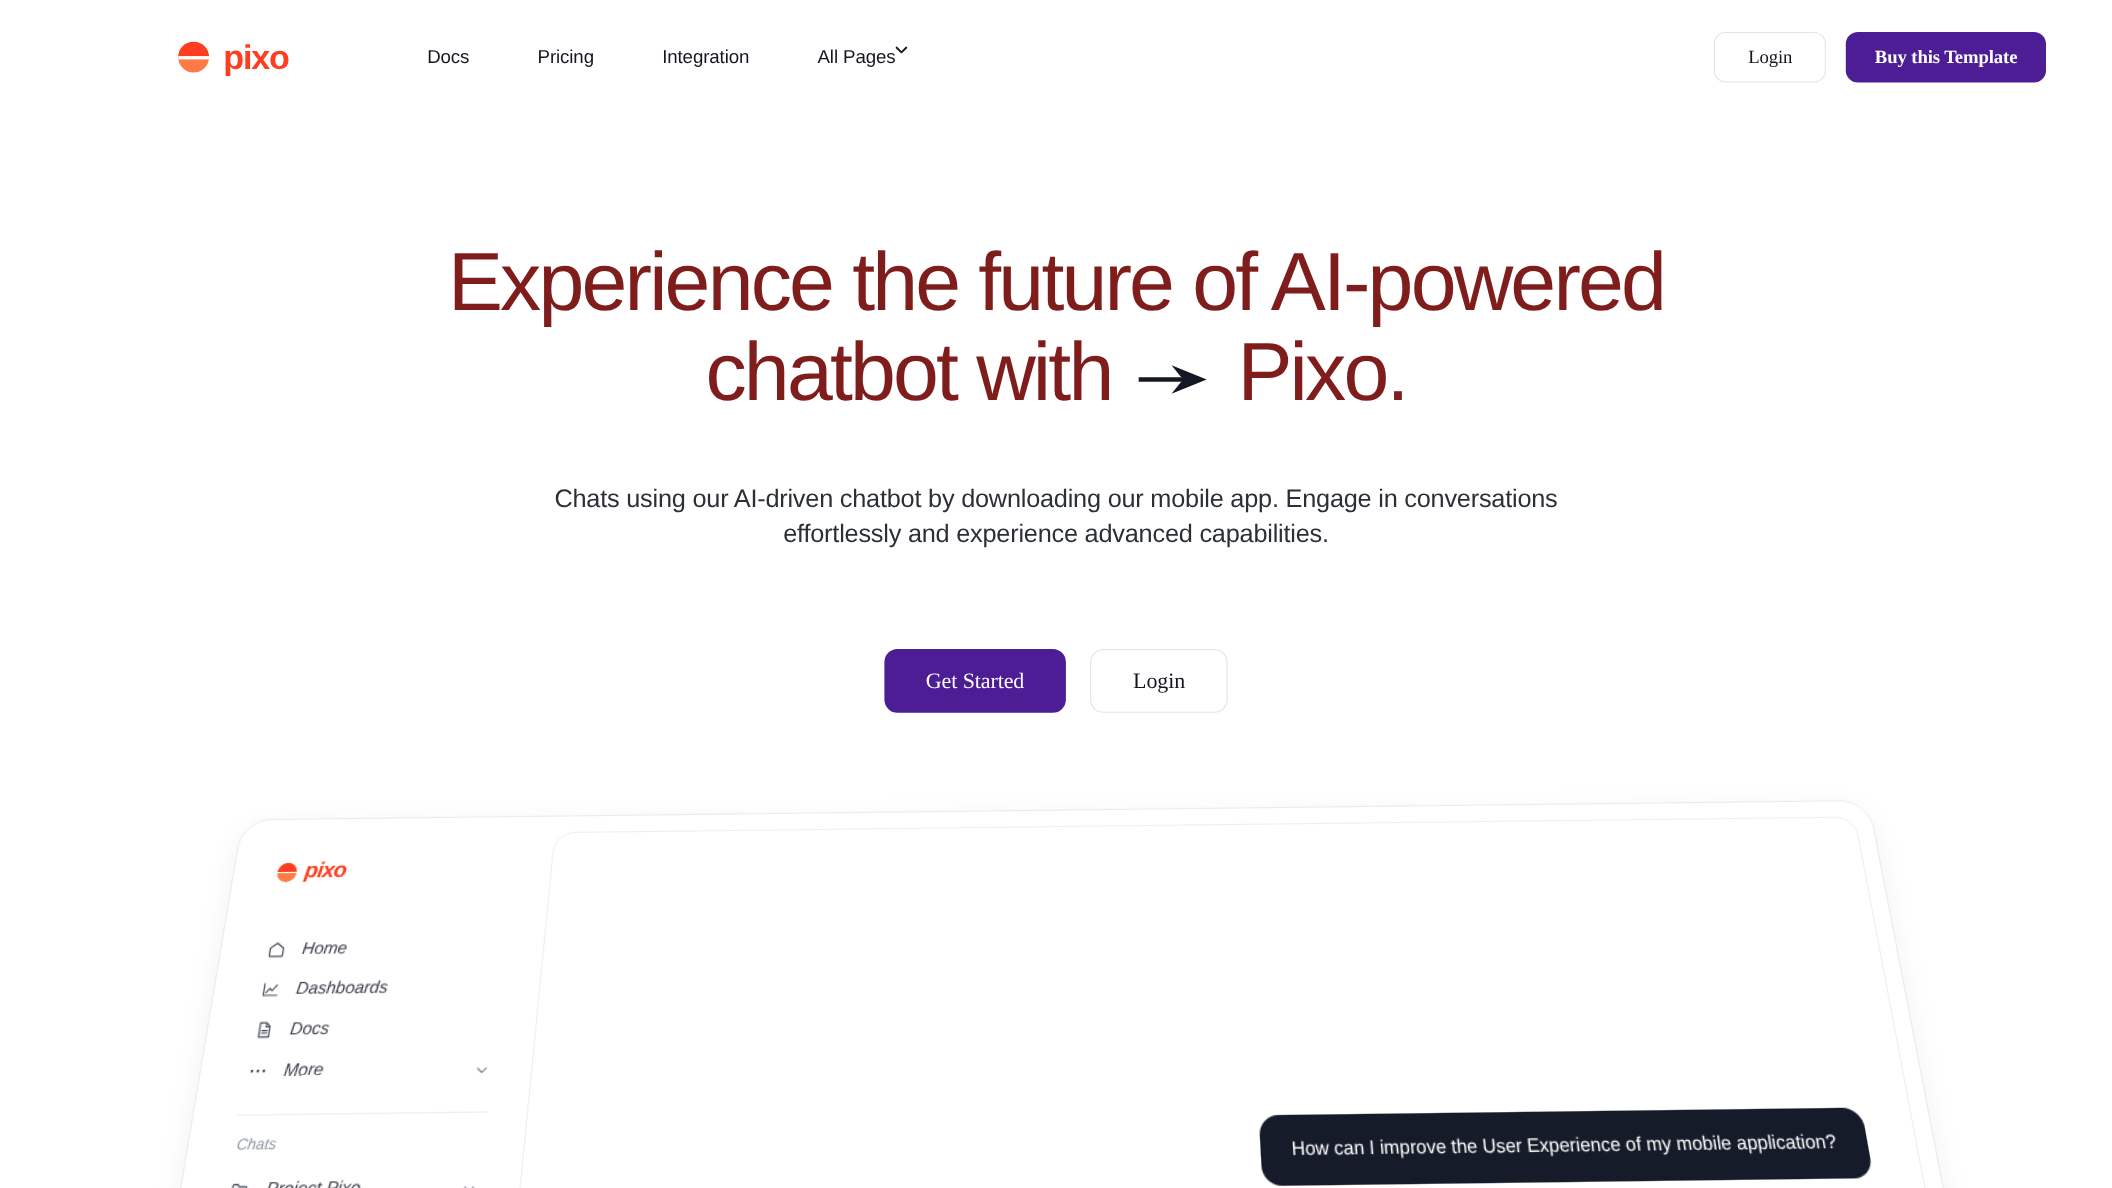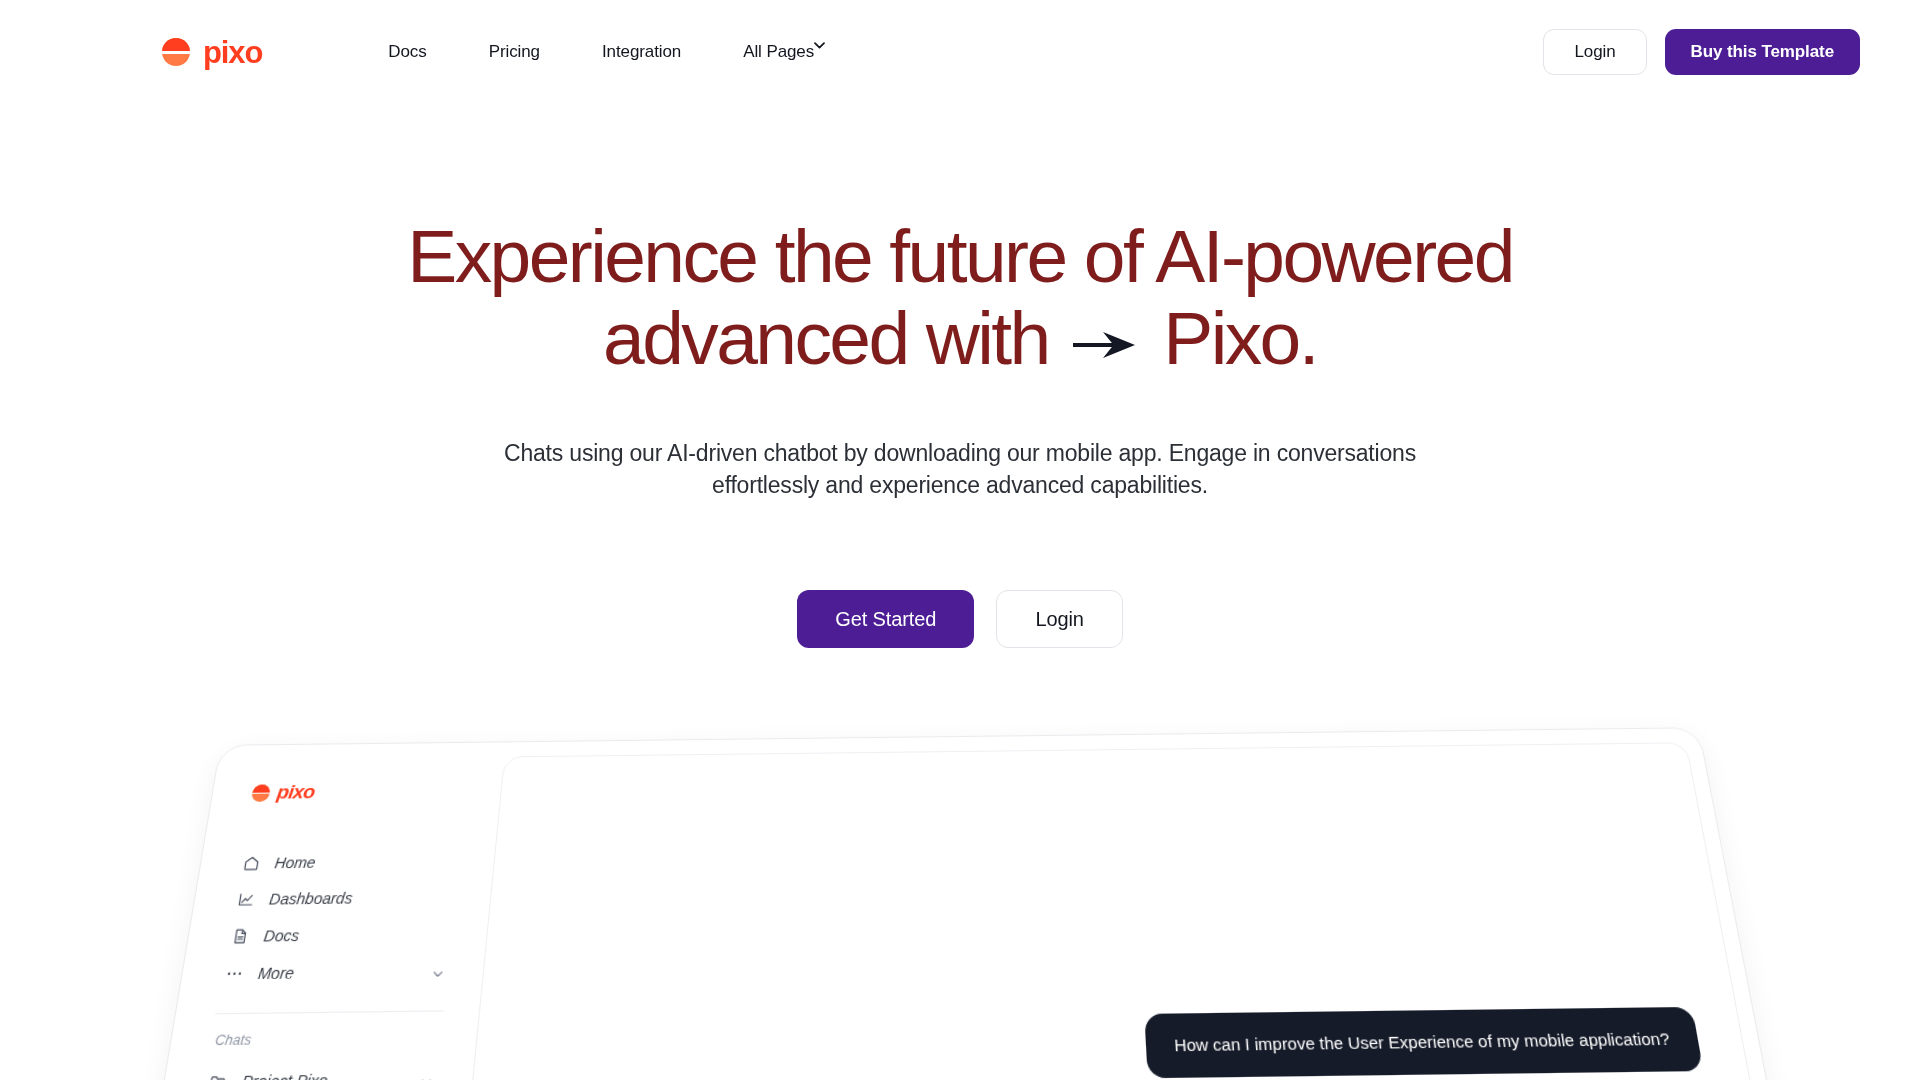--- a/index.html
+++ b/index.html
@@ -42,21 +42,21 @@
     cursor: pointer; white-space: nowrap; letter-spacing: -0.1px;
   }
   .nav-item.with-caret { display: flex; margin-right: 0; }
   .caret { width: 11px; height: 7px; display: block; flex: none; }
   .caret svg { display: block; }
 
   .header-actions { margin-left: auto; display: flex; align-items: center; gap: 18px; }
   .btn {
     font-size: 17px; border-radius: 11px; cursor: pointer; white-space: nowrap;
     display: inline-flex; align-items: center; justify-content: center;
-    font-family: Liberation Sans, sans-serif; letter-spacing: -0.1px;
+    font-family: Liberation Serif, serif; letter-spacing: -0.1px;
   }
   .btn-outline {
     background: #fff; color: #14161F; border: 1px solid #E2E4E9;
     height: 46px; padding: 0 30px;
   }
   .btn-primary {
     background: #4c1d95; color: #fff; border: none;
     height: 46px; padding: 0 26px; font-weight: 600;
   }
 
@@ -176,21 +176,21 @@
     <div class="header-actions">
       <button class="btn btn-outline">Login</button>
       <button class="btn btn-primary">Buy this Template</button>
     </div>
   </div>
 
   <div class="hero">
 
     <h1 class="hero-title">
       <span>Experience the future of AI-powered</span><br>
-      <span>advanced with</span>
+      <span>chatbot with</span>
       <span class="arrow-glyph">
         <svg viewBox="0 0 66 42" width="66" height="42" fill="none">
           <path d="M2 21 L52 21" stroke="#141824" stroke-width="4.2" stroke-linecap="square"></path>
           <path d="M62 21 L30 8 L40.5 21 L30 34 Z" fill="#141824"></path>
         </svg>
       </span>
       <span>Pixo.</span>
     </h1>
 
     <p class="hero-sub">Chats using our AI-driven chatbot by downloading our mobile app. Engage in conversations effortlessly and experience advanced capabilities.</p>

